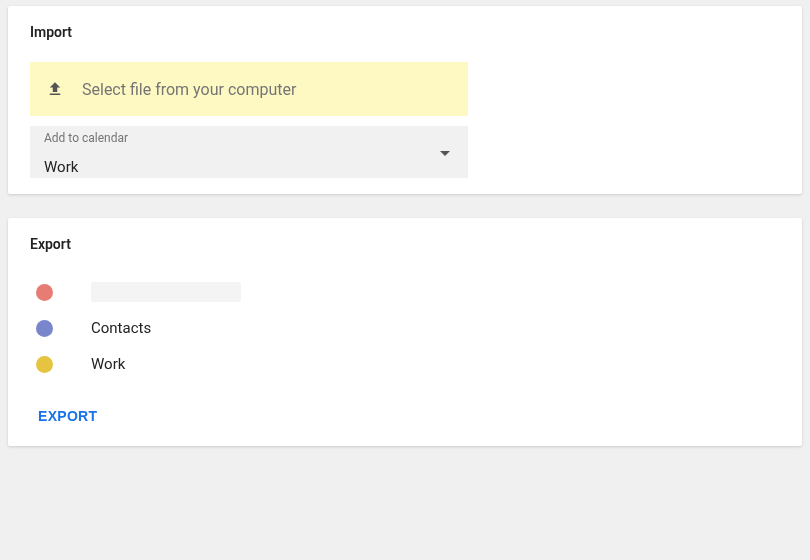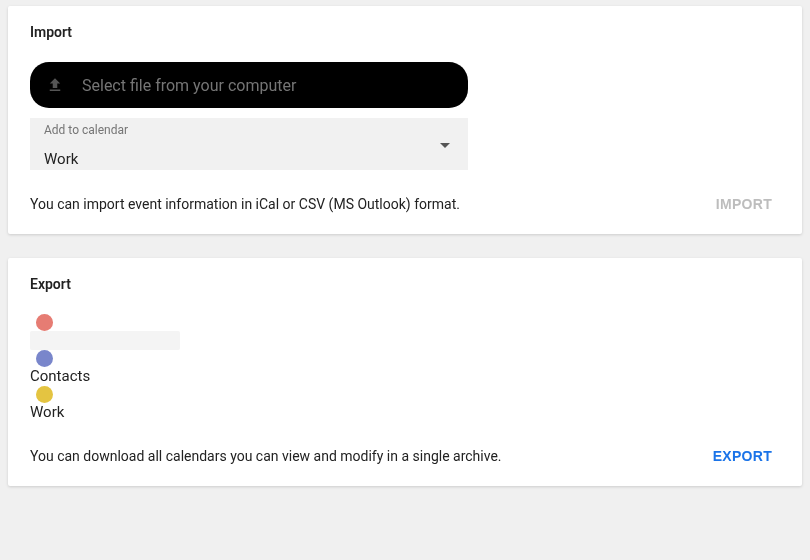--- a/index.html
+++ b/index.html
@@ -17,28 +17,27 @@
       padding: 18px 22px 16px 22px;
       margin-bottom: 24px;
     }
     .card-title {
       font-size: 14px;
       font-weight: 600;
       color: #222;
       margin-bottom: 22px;
     }
     .file-select {
-      background: #000000;
+      background: #fef9c3;
       width: 438px;
-      height: 46px;
+      height: 54px;
       display: flex;
       align-items: center;
       padding-left: 16px;
       cursor: pointer;
-      border-radius: 19px;
     }
     .file-select .upload-icon {
       margin-right: 18px;
       color: #555;
       display: inline-flex;
     }
     .file-select-label {
       font-size: 16px;
       color: #757575;
     }
@@ -94,22 +93,22 @@
     }
     .action-btn.disabled { color: #bdbdbd; }
     .action-btn.enabled { color: #1a73e8; }
 
     .export-list {
       margin-top: 6px;
       margin-bottom: 10px;
     }
     .cal-row {
       display: flex;
+      align-items: center;
       height: 36px;
-      flex-direction: column;
     }
     .color-dot {
       width: 17px;
       height: 17px;
       border-radius: 50%;
       margin-left: 6px;
       margin-right: 38px;
     }
     .cal-label {
       font-size: 15px;
@@ -138,24 +137,20 @@
   </div>
 
   <div class="calendar-select">
     <div class="calendar-select-text">
       <span class="add-to-label">Add to calendar</span>
       <span class="calendar-name">Work</span>
     </div>
     <span class="dropdown-caret"></span>
   </div>
 
-  <div class="card-footer">
-    <div class="help-text">You can import event information in iCal or CSV (MS Outlook) format.</div>
-    <button class="action-btn disabled">IMPORT</button>
-  </div>
 </div>
 
 <div class="card">
   <div class="card-title">Export</div>
 
   <div class="export-list">
     <div class="cal-row">
       <span class="color-dot" style="background:#e67c73"></span>
       <span class="redacted"></span>
     </div>
@@ -163,16 +158,15 @@
       <span class="color-dot" style="background:#7986cb"></span>
       <span class="cal-label">Contacts</span>
     </div>
     <div class="cal-row">
       <span class="color-dot" style="background:#e4c441"></span>
       <span class="cal-label">Work</span>
     </div>
   </div>
 
   <div class="card-footer">
-    <div class="help-text">You can download all calendars you can view and modify in a single archive.</div>
     <button class="action-btn enabled">EXPORT</button>
   </div>
 </div>
 
 </body></html>

